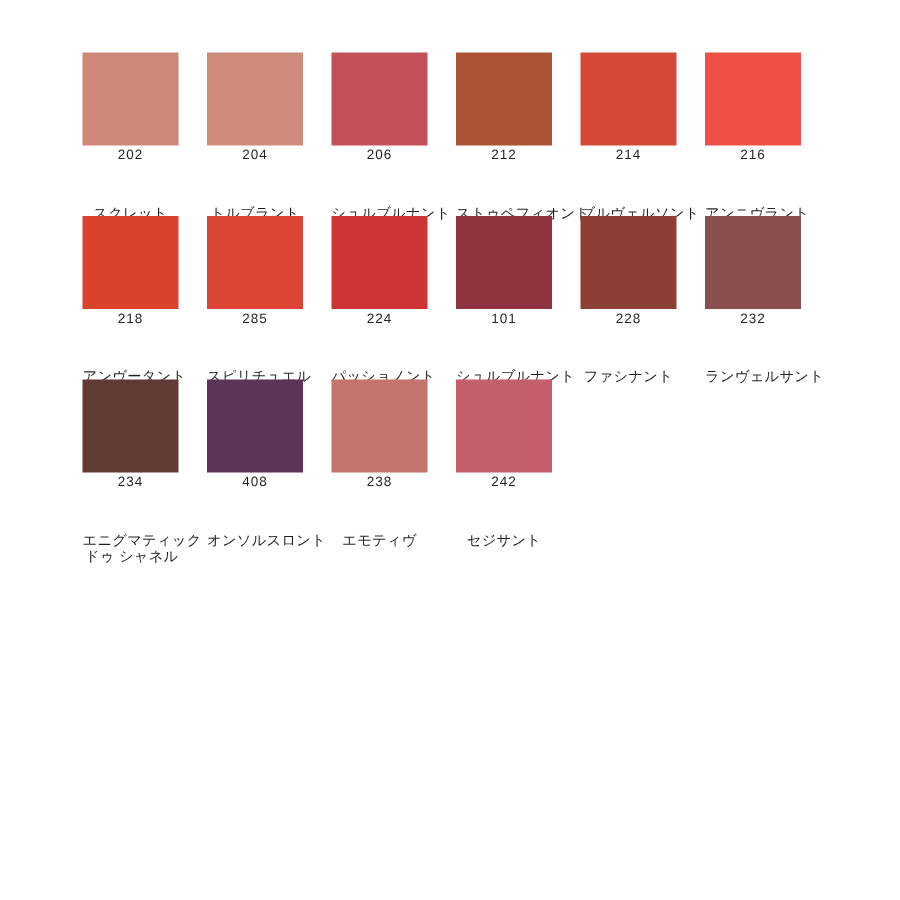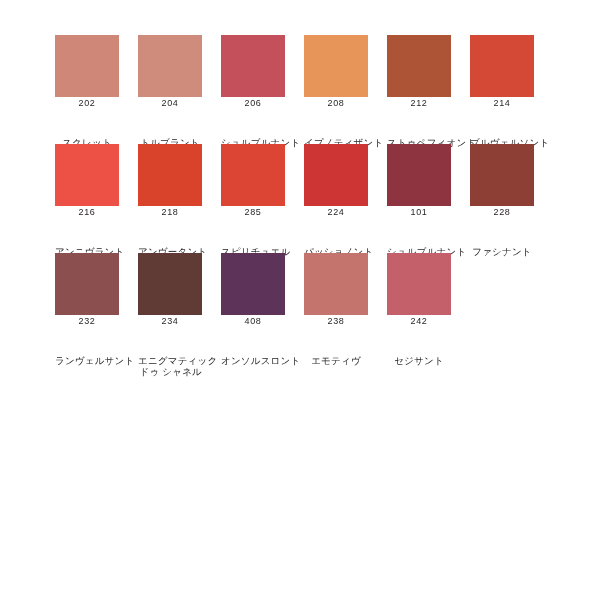--- a/index.html
+++ b/index.html
@@ -109,27 +109,20 @@
         </div>
       </div>
       <div class="swatch-cell row-0">
         <div class="swatch-chip" style="background-color: rgb(196, 80, 92);"></div>
         <div class="swatch-caption">
           <span class="swatch-code">206</span>
           <span class="swatch-name">シュルブルナント</span>
         </div>
       </div>
       <div class="swatch-cell row-0">
-        <div class="swatch-chip" style="background-color: rgb(232, 149, 90);"></div>
-        <div class="swatch-caption">
-          <span class="swatch-code">208</span>
-          <span class="swatch-name">イプノティザント</span>
-        </div>
-      </div>
-      <div class="swatch-cell row-0">
         <div class="swatch-chip" style="background-color: rgb(173, 83, 54);"></div>
         <div class="swatch-caption">
           <span class="swatch-code">212</span>
           <span class="swatch-name">ストゥペフィオント</span>
         </div>
       </div>
       <div class="swatch-cell row-0">
         <div class="swatch-chip" style="background-color: rgb(212, 73, 54);"></div>
         <div class="swatch-caption">
           <span class="swatch-code">214</span>

